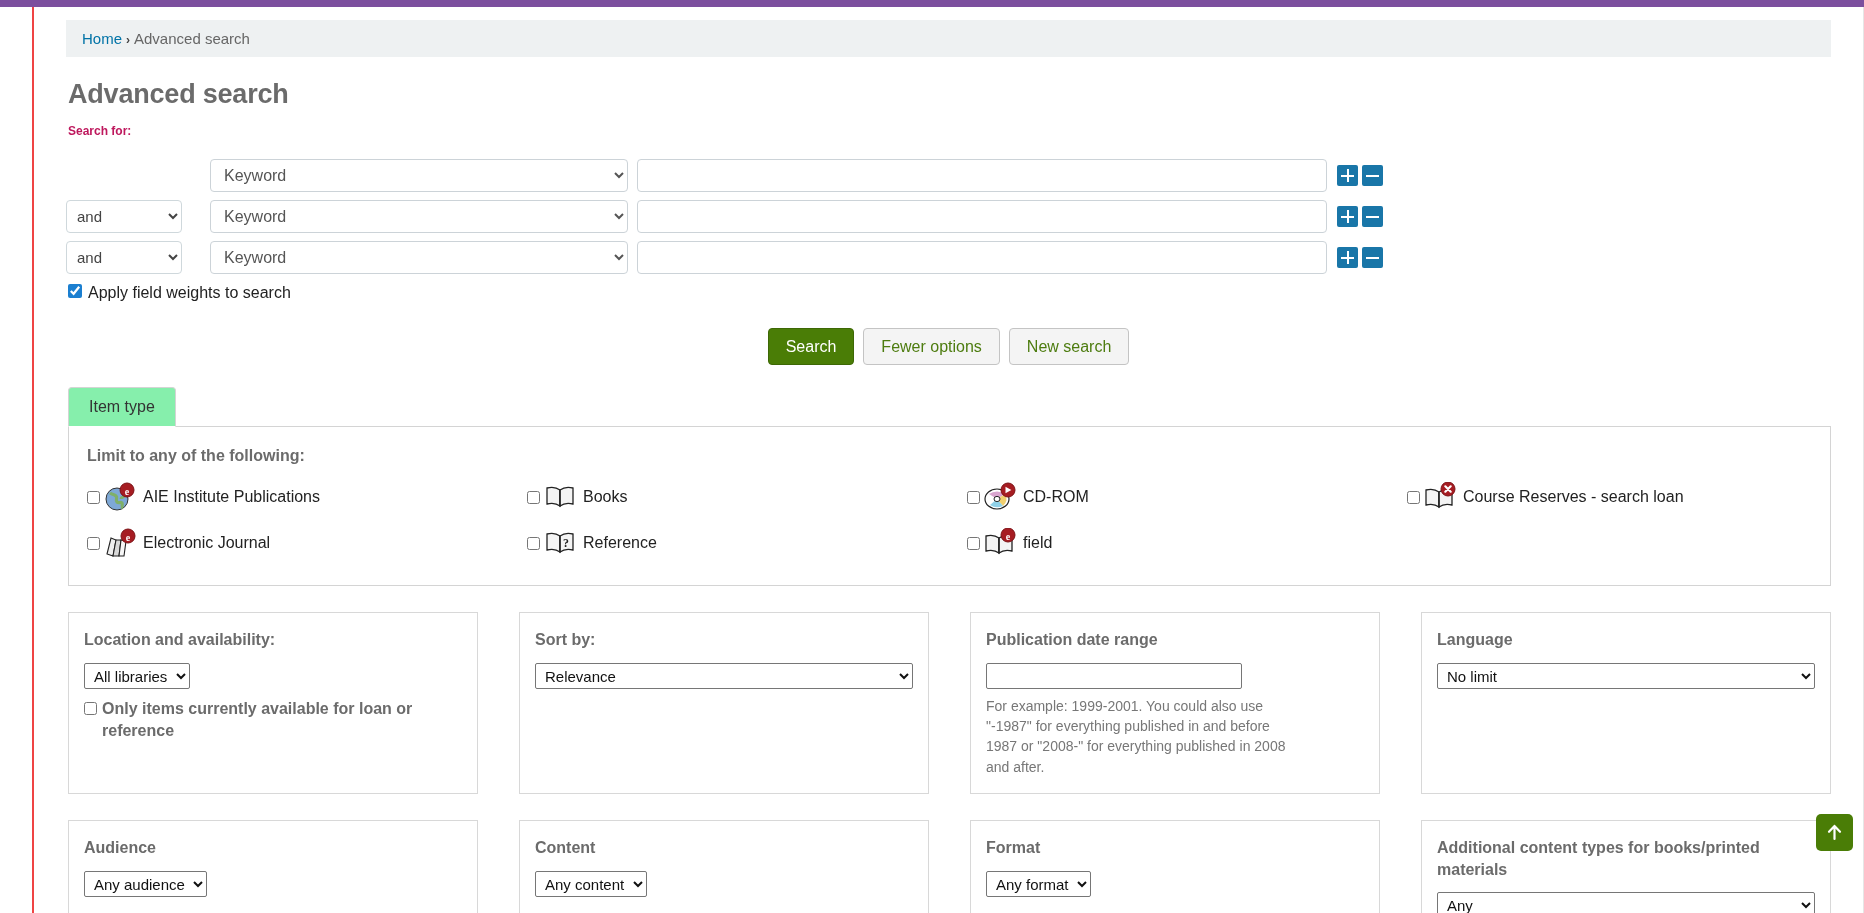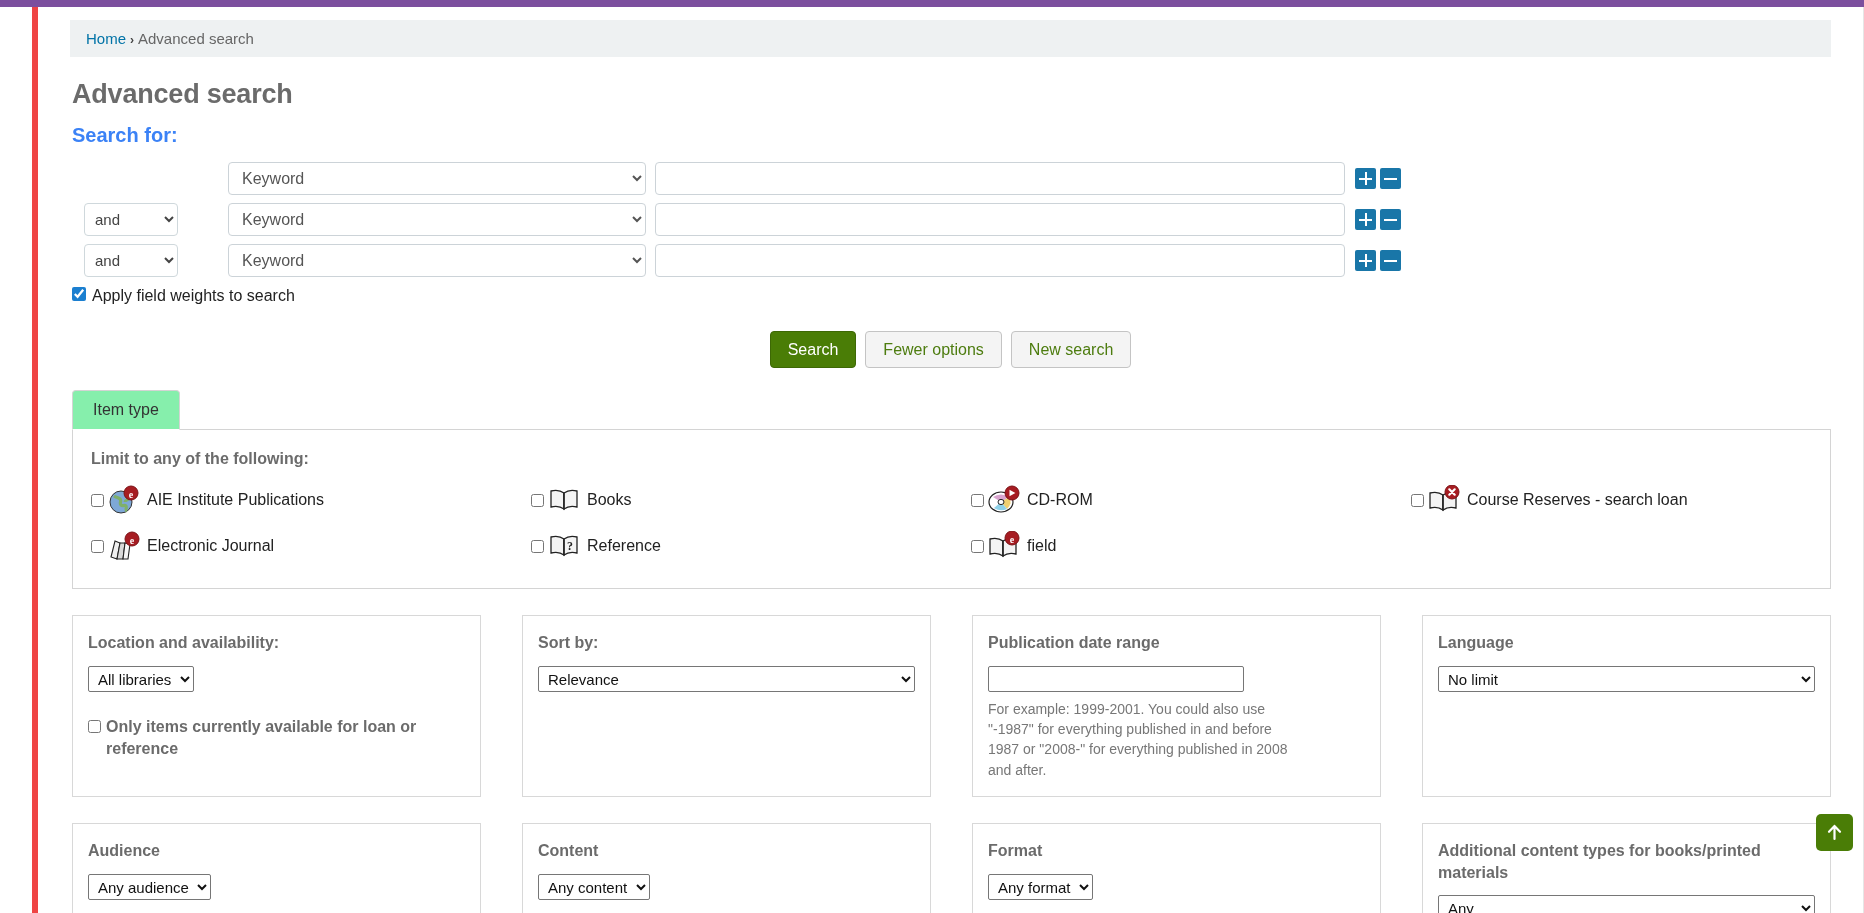--- a/index.html
+++ b/index.html
@@ -16,21 +16,21 @@
   .topbar {
     height: 7px;
     background: #7c4f9e;
     width: 100%;
   }
   .page-wrap {
     position: relative;
     margin-left: 32px;
     width: 1832px;
     height: 906px;
-    border-left: 6px solid #ef4444;
+    border-left: 2px solid #ef4444;
     border-right: 1px solid #e6e6e6;
     background: #fff;
   }
   .inner {
     padding: 13px 32px 0 32px;
   }
   
   .breadcrumb {
     background: #eef1f2;
     padding: 10px 16px;
@@ -49,40 +49,40 @@
     font-weight: bold;
   }
   h1.page-title {
     font-size: 27px;
     font-weight: bold;
     color: #6b6b6b;
     margin: 22px 0 14px 2px;
     letter-spacing: -0.2px;
   }
   .searchfor-label {
-    font-size: 20px;
+    font-size: 12px;
     font-weight: bold;
-    color: #3b82f6;
-    margin: 0 0 14px 2px;
-  }
-  
-  .search-rows { margin-left: 14px; text-decoration: underline; }
+    color: #be185d;
+    margin: 0 0 20px 2px;
+  }
+  
+  .search-rows { margin-left: 0; text-decoration: underline; }
   .search-row {
     display: flex;
     align-items: center;
     margin-bottom: 7px;
     height: 34px;
   }
   .bool-cell {
     width: 122px;
     flex: 0 0 122px;
     margin-right: 22px;
   }
   select.bool-select {
-    width: 94px;
+    width: 116px;
     height: 33px;
     padding: 3px 6px;
     font-size: 15px;
     color: #444;
     border: 1px solid #cfd8dc;
     border-radius: 4px;
     background: #fff;
     font-family: "Liberation Sans", sans-serif;
   }
   select.field-select {
@@ -250,21 +250,21 @@
     line-height: 1.45;
     margin-top: 7px;
     max-width: 300px;
   }
   .avail-row {
     display: flex;
     align-items: flex-start;
     font-size: 16px;
     font-weight: bold;
     color: #6b6b6b;
-    margin-top: 24px;
+    margin-top: 9px;
     line-height: 1.4;
   }
   .avail-row input { margin: 4px 5px 0 0; width: 13px; height: 13px; flex: none; }
   
   .scroll-top {
     position: absolute;
     right: 10px;
     bottom: 62px;
     width: 37px; height: 37px;
     background: #4a7d06;

